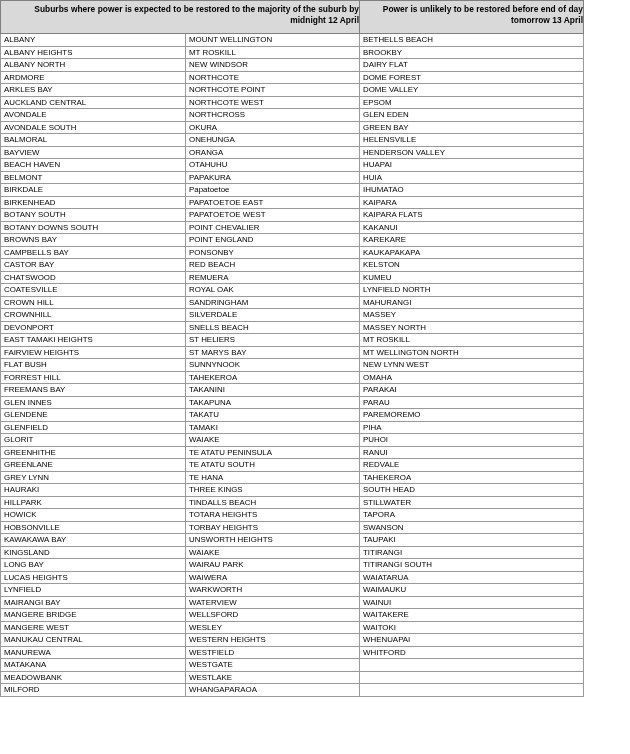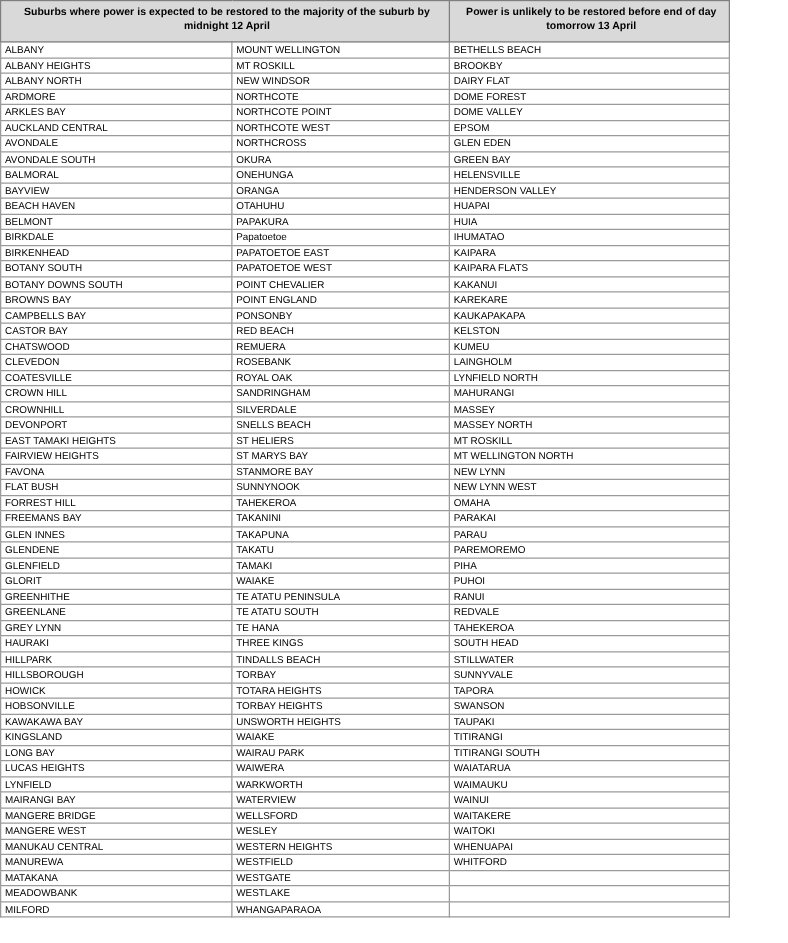--- a/index.html
+++ b/index.html
@@ -24,21 +24,21 @@
   }
   #outage-table col.c1 { width: 185px; }
   #outage-table col.c2 { width: 174px; }
   #outage-table col.c3 { width: 224px; }
 
   #outage-table th {
     background: #d9d9d9;
     border: 1px solid #7f7f7f;
     font-size: 8.4px;
     font-weight: bold;
-    text-align: center;
+    text-align: right;
     vertical-align: top;
     padding: 3px 0 3px 3px;
     line-height: 1.32;
     height: 26px;
     letter-spacing: 0.04px;
   }
   #outage-table th.head-span {
     
   }
   #outage-table td {
@@ -166,25 +166,20 @@
         <td>CASTOR BAY</td>
         <td>RED BEACH</td>
         <td>KELSTON</td>
       </tr>
       <tr>
         <td>CHATSWOOD</td>
         <td>REMUERA</td>
         <td>KUMEU</td>
       </tr>
       <tr>
-        <td>CLEVEDON</td>
-        <td>ROSEBANK</td>
-        <td>LAINGHOLM</td>
-      </tr>
-      <tr>
         <td>COATESVILLE</td>
         <td>ROYAL OAK</td>
         <td>LYNFIELD NORTH</td>
       </tr>
       <tr>
         <td>CROWN HILL</td>
         <td>SANDRINGHAM</td>
         <td>MAHURANGI</td>
       </tr>
       <tr>
@@ -201,25 +196,20 @@
         <td>EAST TAMAKI HEIGHTS</td>
         <td>ST HELIERS</td>
         <td>MT ROSKILL</td>
       </tr>
       <tr>
         <td>FAIRVIEW HEIGHTS</td>
         <td>ST MARYS BAY</td>
         <td>MT WELLINGTON NORTH</td>
       </tr>
       <tr>
-        <td>FAVONA</td>
-        <td>STANMORE BAY</td>
-        <td>NEW LYNN</td>
-      </tr>
-      <tr>
         <td>FLAT BUSH</td>
         <td>SUNNYNOOK</td>
         <td>NEW LYNN WEST</td>
       </tr>
       <tr>
         <td>FORREST HILL</td>
         <td>TAHEKEROA</td>
         <td>OMAHA</td>
       </tr>
       <tr>
@@ -264,25 +254,20 @@
       </tr>
       <tr>
         <td>HAURAKI</td>
         <td>THREE KINGS</td>
         <td>SOUTH HEAD</td>
       </tr>
       <tr>
         <td>HILLPARK</td>
         <td>TINDALLS BEACH</td>
         <td>STILLWATER</td>
-      </tr>
-      <tr>
-        <td>HILLSBOROUGH</td>
-        <td>TORBAY</td>
-        <td>SUNNYVALE</td>
       </tr>
       <tr>
         <td>HOWICK</td>
         <td>TOTARA HEIGHTS</td>
         <td>TAPORA</td>
       </tr>
       <tr>
         <td>HOBSONVILLE</td>
         <td>TORBAY HEIGHTS</td>
         <td>SWANSON</td>

